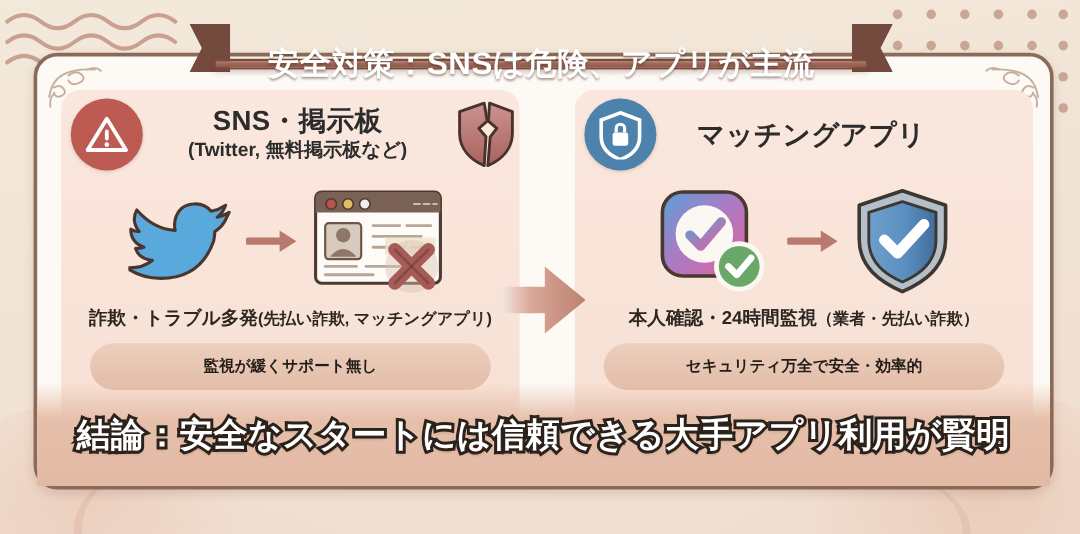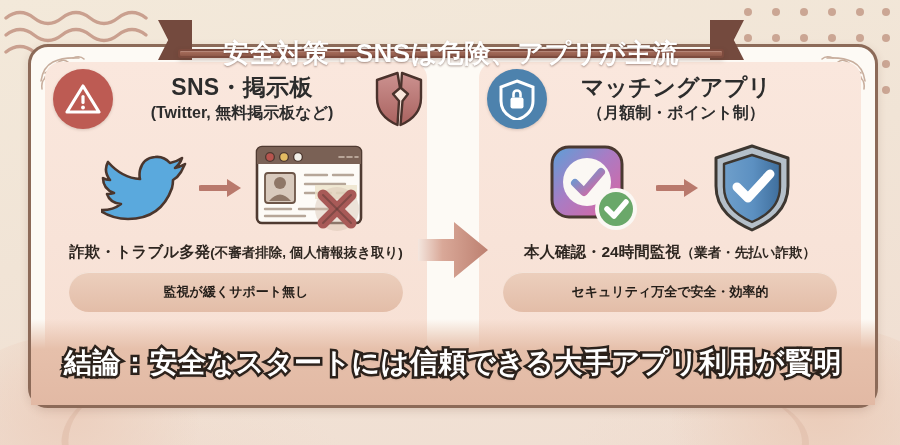--- a/index.html
+++ b/index.html
@@ -103,25 +103,26 @@
   }
   .corner-vine.tl { left: 4px;  top: 4px; }
   .corner-vine.tr { right: 4px; top: 4px;    transform: scaleX(-1); }
   .corner-vine.bl { left: 4px;  bottom: 4px; transform: scaleY(-1); }
   .corner-vine.br { right: 4px; bottom: 4px; transform: scale(-1,-1); }
 
   
   #panels {
     position: absolute;
     left: 14px;
-    top: 15px;
+    top: 28px;
     right: 14px;
     height: 300px;
     display: flex;
-    justify-content: space-between;
+    justify-content: flex-end;
+    gap: 46px;
   }
   .panel {
     position: relative;
     width: 382px;
     height: 300px;
     border-radius: 16px;
     background: linear-gradient(180deg, #fae7dd 0%, #f8e3d8 60%, #f7e0d4 100%);
     overflow: hidden;
   }
 
@@ -374,41 +375,40 @@
               <circle cx="84" cy="68" r="22" fill="#d6c3b1" opacity=".45"></circle>
               <path d="M70 54 L98 82" stroke="#a85a57" stroke-width="11" stroke-linecap="round"></path>
               <path d="M98 54 L70 82" stroke="#a85a57" stroke-width="11" stroke-linecap="round"></path>
               <path d="M70 54 L98 82" stroke="#5c3b36" stroke-width="2" stroke-linecap="round" opacity=".5"></path>
               <path d="M98 54 L70 82" stroke="#5c3b36" stroke-width="2" stroke-linecap="round" opacity=".5"></path>
             </g>
           </svg>
         </div>
 
         <div class="panel-note">
-          <span>詐欺・トラブル多発</span><span class="small">(不審者排除, 個人情報抜き取り)</span>
+          <span>詐欺・トラブル多発</span><span class="small">(先払い詐欺, マッチングアプリ)</span>
         </div>
 
         <div class="panel-pill">
           <span>監視が緩くサポート無し</span>
         </div>
       </div>
 
       <div class="panel">
 
         <div class="panel-head">
           <div class="head-badge safe">
             <svg width="40" height="42" viewBox="0 0 40 42">
               <path d="M20 3 L36 9 v14 c0 11 -8 16 -16 19 C12 39 4 34 4 23 V9 Z" fill="none" stroke="#ffffff" stroke-width="3"></path>
               <rect x="13.5" y="19.5" width="13" height="11" rx="2" fill="#ffffff"></rect>
               <path d="M16.5 19.5 v-3.5 a3.5 3.5 0 0 1 7 0 v3.5" fill="none" stroke="#ffffff" stroke-width="2.6"></path>
             </svg>
           </div>
           <div class="head-text">
             <div class="head-title">マッチングアプリ</div>
-            <div class="head-sub">（月額制・ポイント制）</div>
           </div>
           <div class="head-side"></div>
         </div>
 
         <div class="panel-figure">
           <svg width="100" height="94" viewBox="0 0 100 94">
             <defs>
               <linearGradient id="appGrad" x1="0" y1="0" x2="1" y2="1">
                 <stop offset="0%" stop-color="#5aa0d8"></stop>
                 <stop offset="45%" stop-color="#a97cc4"></stop>

